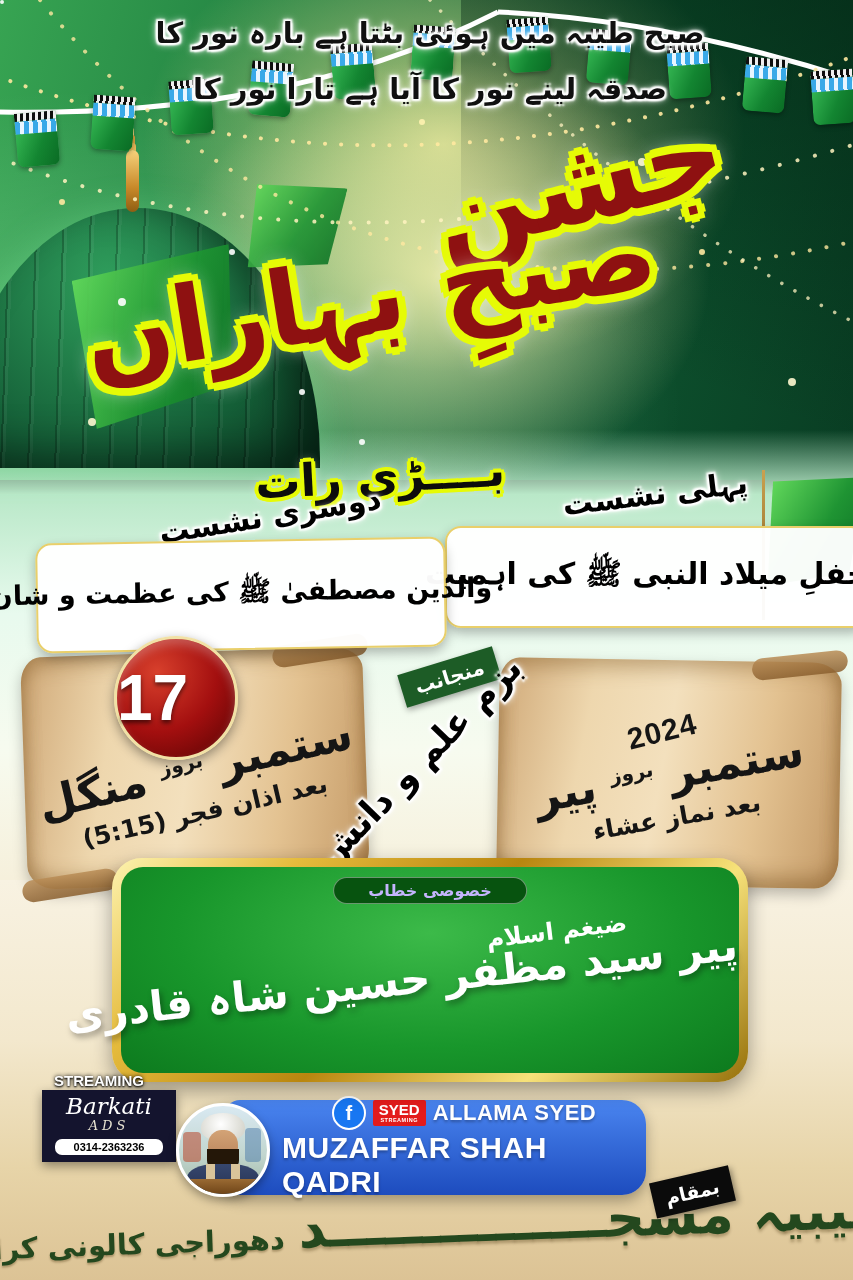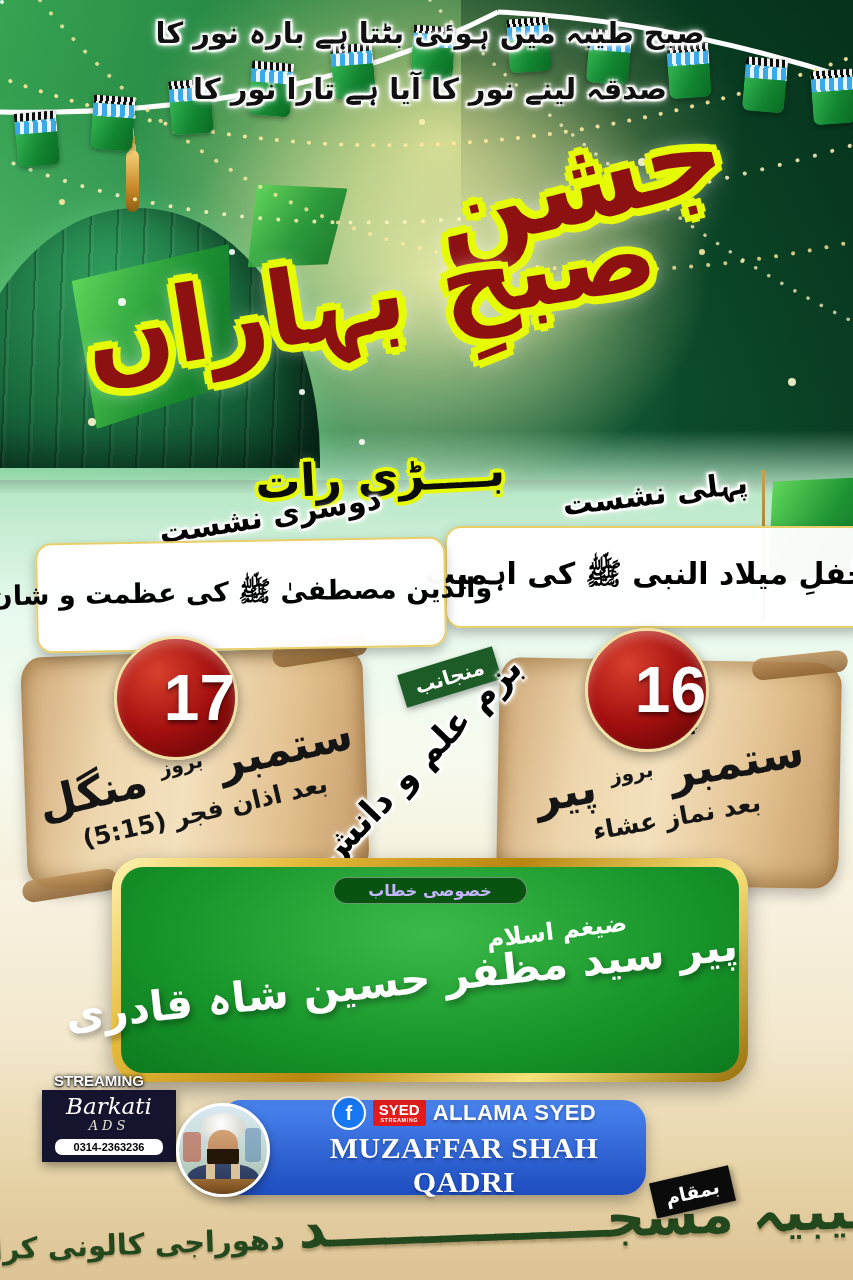--- a/index.html
+++ b/index.html
@@ -94,21 +94,21 @@
   .scroll2{left:24px;top:652px;width:342px;height:232px;transform:rotate(-2deg);}
   .scroll-inner{position:absolute;inset:0;display:flex;flex-direction:column;align-items:center;
     justify-content:center;transform:rotate(-11deg);color:#151515;}
   .d-year{font-size:30px;font-weight:bold;transform:rotate(-4deg);letter-spacing:1px;}
   .d-month{font-size:44px;font-weight:bold;white-space:nowrap;}
   .d-prefix{font-size:20px;font-weight:bold;vertical-align:super;}
   .d-time{font-size:25px;font-weight:bold;margin-top:4px;white-space:nowrap;}
   .day-circle{width:118px;height:118px;border-radius:50%;z-index:4;
     background:radial-gradient(circle at 34% 28%,#d8402c,#a30f0f 52%,#5c0404 95%);
     border:3px solid #f1e1a6;box-shadow:0 4px 12px rgba(0,0,0,.4),inset 0 6px 10px rgba(255,255,255,.25);
-    display:flex;align-items:center;justify-content:flex-end;}
+    display:flex;align-items:center;justify-content:flex-start;}
   .day-circle span{font-size:64px;font-weight:bold;color:#fff;
     font-family:"Liberation Sans",sans-serif;text-shadow:0 3px 4px rgba(0,0,0,.55);}
   .dc1{left:585px;top:628px;}
   .dc2{left:114px;top:636px;}
 
   
   .org-badge{left:400px;top:660px;background:#1d5c26;color:#fff;font-size:20px;font-weight:bold;
     padding:5px 14px;transform:rotate(-17deg);z-index:3;box-shadow:0 3px 6px rgba(0,0,0,.35);
     text-align:center;}
   .org-name{left:312px;top:728px;width:240px;text-align:center;font-size:35px;font-weight:bold;
@@ -149,22 +149,22 @@
   .lrow{display:flex;align-items:center;justify-content:center;gap:7px;}
   .fb{width:30px;height:30px;border-radius:50%;background:#1877f2;border:2px solid #fff;
     display:flex;align-items:center;justify-content:center;color:#fff;font-weight:bold;
     font-size:20px;line-height:1;}
   .livebadge{background:#e31b1b;color:#fff;display:flex;flex-direction:column;align-items:center;
     padding:2px 6px;border-radius:2px;}
   .livebadge .lv{font-size:15px;font-weight:bold;line-height:1;}
   .livebadge .st{font-size:5.5px;font-weight:bold;letter-spacing:.5px;line-height:1.2;}
   .en1{color:#fff;font-size:22px;font-weight:bold;letter-spacing:.5px;
     text-shadow:0 2px 3px rgba(0,0,0,.3);}
-  .en2{color:#fff;font-size:30px;font-weight:bold;text-align:center;margin-top:1px;
-    letter-spacing:.5px;text-shadow:0 2px 3px rgba(0,0,0,.3);font-family:Liberation Serif, serif;}
+  .en2{color:#fff;font-size:30px;font-weight:bold;margin-top:1px;
+    letter-spacing:.5px;text-shadow:0 2px 3px rgba(0,0,0,.3);}
   .photo{left:176px;top:1103px;width:88px;height:88px;border-radius:50%;border:3px solid #fff;
     overflow:hidden;z-index:3;box-shadow:0 4px 10px rgba(0,0,0,.35);
     background:linear-gradient(180deg,#d9e9f2 0%,#c2d6cf 55%,#9fb6a4 100%);}
   .photo .spot1{position:absolute;left:4px;top:26px;width:18px;height:30px;background:#b8452a;opacity:.55;border-radius:4px;}
   .photo .spot2{position:absolute;right:6px;top:22px;width:16px;height:34px;background:#3b6ea5;opacity:.45;border-radius:4px;}
   .photo .turban{position:absolute;left:50%;top:7px;transform:translateX(-50%);width:44px;height:28px;
     background:radial-gradient(circle at 45% 40%,#ffffff,#d8d8d0 80%);border-radius:50% 50% 42% 42%;}
   .photo .face{position:absolute;left:50%;top:24px;transform:translateX(-50%);width:30px;height:32px;
     background:linear-gradient(180deg,#d3a376,#b9835a);border-radius:46%;}
   .photo .beard{position:absolute;left:50%;top:43px;transform:translateX(-50%);width:32px;height:22px;
@@ -252,23 +252,20 @@
     <div class="scroll-inner urdu">
       <div class="d-year" style="font-family:'Liberation Sans',sans-serif;">2024</div>
       <div class="d-month">
         <span>ستمبر</span>
         <span class="d-prefix">بروز</span>
         <span>پیر</span>
       </div>
       <div class="d-time">بعد نماز عشاء</div>
     </div>
   </div>
-  <div class="abs day-circle dc1">
-    <span>16</span>
-  </div>
 
   <div class="abs scroll scroll2">
     <div class="scroll-inner urdu">
       <div class="d-year" style="font-family:'Liberation Sans',sans-serif;">2024</div>
       <div class="d-month">
         <span>ستمبر</span>
         <span class="d-prefix">بروز</span>
         <span>منگل</span>
       </div>
       <div class="d-time">بعد اذان فجر (5:15)</div>

